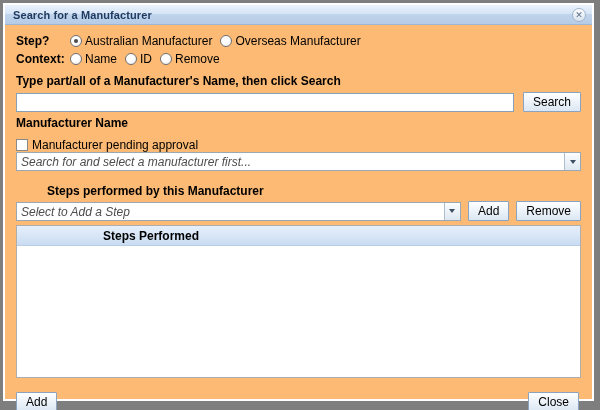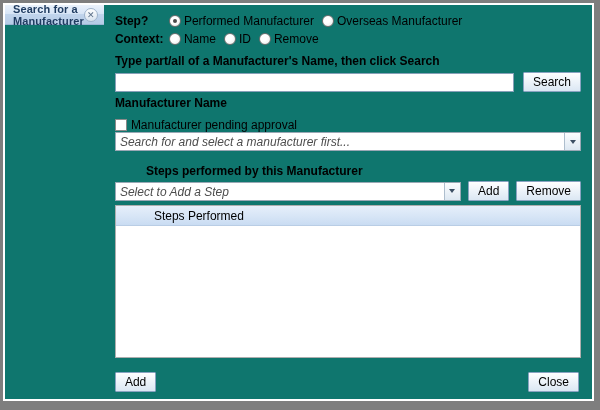--- a/index.html
+++ b/index.html
@@ -16,23 +16,23 @@
     height: 410px;
     background: #fff;
     border: 3px solid #7e7e7e;
     border-right-width: 6px;
     border-bottom-width: 9px;
     padding: 2px;
   }
   .dialog {
     width: 100%;
     height: 100%;
-    background: #0f766e;
-    display: flex;
-    flex-direction: row;
+    background: #fdba74;
+    display: flex;
+    flex-direction: column;
   }
   .titlebar {
     height: 20px;
     flex: 0 0 20px;
     background: linear-gradient(to bottom, #eaf2fc 0%, #d7e5f6 45%, #c0d4ec 50%, #b6cbe6 100%);
     border-bottom: 1px solid #9cb6d4;
     display: flex;
     align-items: center;
     padding: 0 6px 0 8px;
   }
@@ -162,21 +162,21 @@
     background: linear-gradient(to bottom, #e6effb 0%, #d7e5f6 55%, #c9dcf2 100%);
     border-bottom: 1px solid #b9cde5;
     display: flex;
     align-items: center;
   }
   .grid-header .selector-col {
     width: 38px;
     flex: 0 0 38px;
     height: 100%;
   }
-  .grid-header .col-title { font-weight: normal; font-size: 12px; }
+  .grid-header .col-title { font-weight: bold; font-size: 12px; margin-left: 48px; }
   .grid-body { height: 131px; background: #fff; overflow: auto; }
   .footer {
     margin-top: 14px;
     display: flex;
     justify-content: space-between;
     align-items: center;
     padding: 0 2px 0 0;
   }
 </style>
 </head>
@@ -190,21 +190,21 @@
       <span class="close-btn">✕</span>
     </div>
 
     <div class="body">
 
       <div class="row radio-row">
         <span class="inline-lbl">Step?</span>
         <div class="radio-group">
           <span class="radio-opt">
             <span class="radio selected"></span>
-            <span>Performed Manufacturer</span>
+            <span>Australian Manufacturer</span>
           </span>
           <span class="radio-opt">
             <span class="radio"></span>
             <span>Overseas Manufacturer</span>
           </span>
         </div>
       </div>
 
       <div class="row radio-row">
         <span class="inline-lbl">Context:</span>

